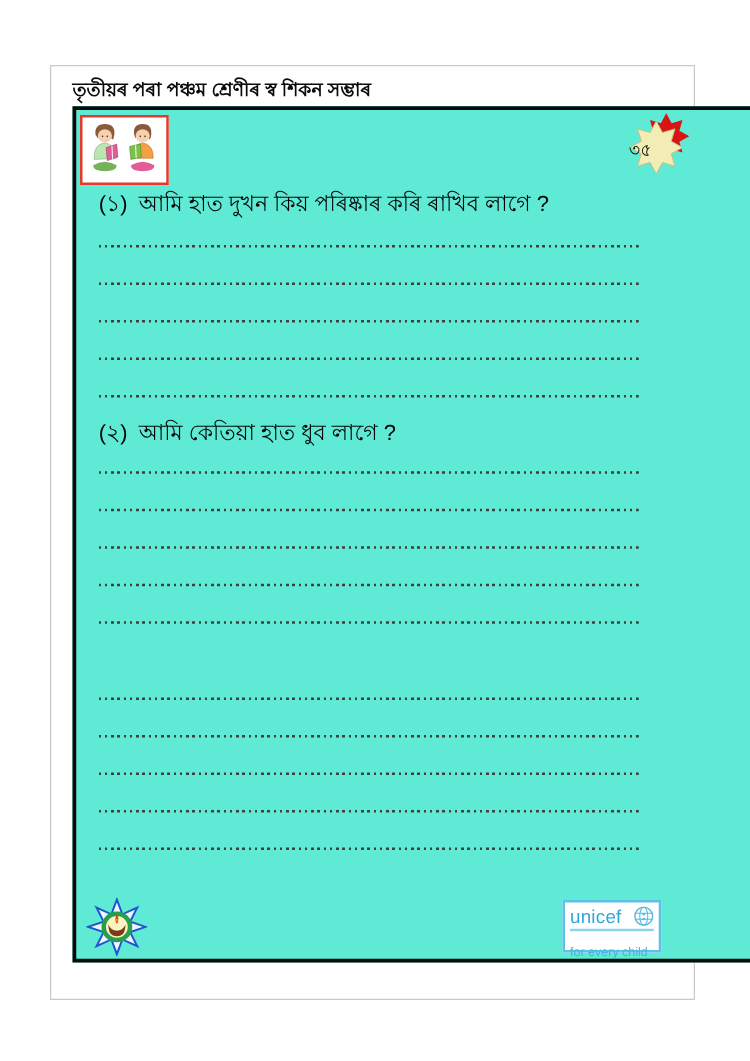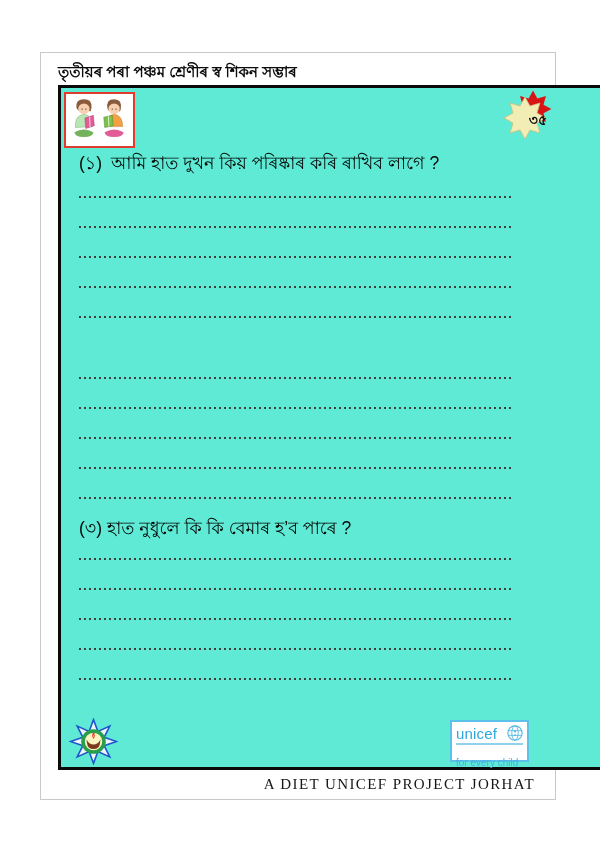--- a/index.html
+++ b/index.html
@@ -22,22 +22,22 @@
     border:3px solid #0a0a0a;box-sizing:border-box;background:#5eead4;
   }
   .kids-box{
     position:absolute;left:23px;top:39px;width:71px;height:56px;
     border:2px solid #e23b2e;background:#fff;box-sizing:border-box;z-index:3;
   }
   .kids-box svg{display:block;width:100%;height:100%;}
   .badge{position:absolute;left:458px;top:37px;width:58px;height:51px;z-index:4;}
   .badge svg{position:absolute;left:0;top:0;}
   .badge-num{
-    position:absolute;left:4px;top:19px;width:44px;text-align:right;
-    font-size:14px;font-weight:bold;color:#0a0a0a;
+    position:absolute;left:4px;top:19px;width:44px;text-align:left;
+    font-size:14px;font-weight:normal;color:#0a0a0a;
   }
   .question{
     position:absolute;left:18px;right:14px;font-size:17.5px;color:#050505;
     white-space:nowrap;
   }
   .q-label{margin-right:9px;}
   .lines{position:absolute;left:18px;width:432px;}
   .dotline{
     height:2px;margin-bottom:28px;
     background-image:repeating-linear-gradient(to right,#3f3f3f 0 2px,transparent 2px 5px);
@@ -73,31 +73,31 @@
       <span class="q-label">(১)</span><span>আমি হাত দুখন কিয় পৰিষ্কাৰ কৰি ৰাখিব লাগে ?</span>
     </div>
     <div class="lines" style="top:108px">
         <div class="dotline"></div>
         <div class="dotline"></div>
         <div class="dotline"></div>
         <div class="dotline"></div>
         <div class="dotline"></div>
       </div>
 
+    <div class="question" style="top:245px">
+      <span class="q-label">(২)</span><span>আমি কেতিয়া হাত ধুব লাগে ?</span>
+    </div>
     <div class="lines" style="top:289px">
         <div class="dotline"></div>
         <div class="dotline"></div>
         <div class="dotline"></div>
         <div class="dotline"></div>
         <div class="dotline"></div>
       </div>
 
-    <div class="question" style="top:427px">
-      <span class="q-label" style="margin-right:5px">(৩)</span><span>হাত নুধুলে কি কি বেমাৰ হ’ব পাৰে ?</span>
-    </div>
     <div class="lines" style="top:470px">
         <div class="dotline"></div>
         <div class="dotline"></div>
         <div class="dotline"></div>
         <div class="dotline"></div>
         <div class="dotline"></div>
       </div>
 
     <div class="diet-logo">
       <svg viewBox="0 0 49 47" width="49" height="47">
@@ -150,14 +150,13 @@
   </div>
 
   <div class="badge">
     <svg width="58" height="51" viewBox="0 0 58 51">
       <polygon transform="translate(34,19) scale(0.92)" points="20,0 11.4,4.7 14.1,14.1 4.7,11.4 0,20 -4.7,11.4 -14.1,14.1 -11.4,4.7 -20,0 -11.4,-4.7 -14.1,-14.1 -4.7,-11.4 0,-20 4.7,-11.4 14.1,-14.1 11.4,-4.7" fill="#d81414"></polygon>
       <polygon transform="translate(26,28)" points="21,0 12,5 14.9,14.9 5,12 0,21 -5,12 -14.9,14.9 -12,5 -21,0 -12,-5 -14.9,-14.9 -5,-12 0,-21 5,-12 14.9,-14.9 12,-5" fill="#f2edb4" stroke="#c9c083" stroke-width="0.8"></polygon>
     </svg>
     <span class="badge-num">৩৫</span>
   </div>
 
-  <div class="footer">A DIET UNICEF PROJECT JORHAT</div>
 </div>
 
 </body></html>

